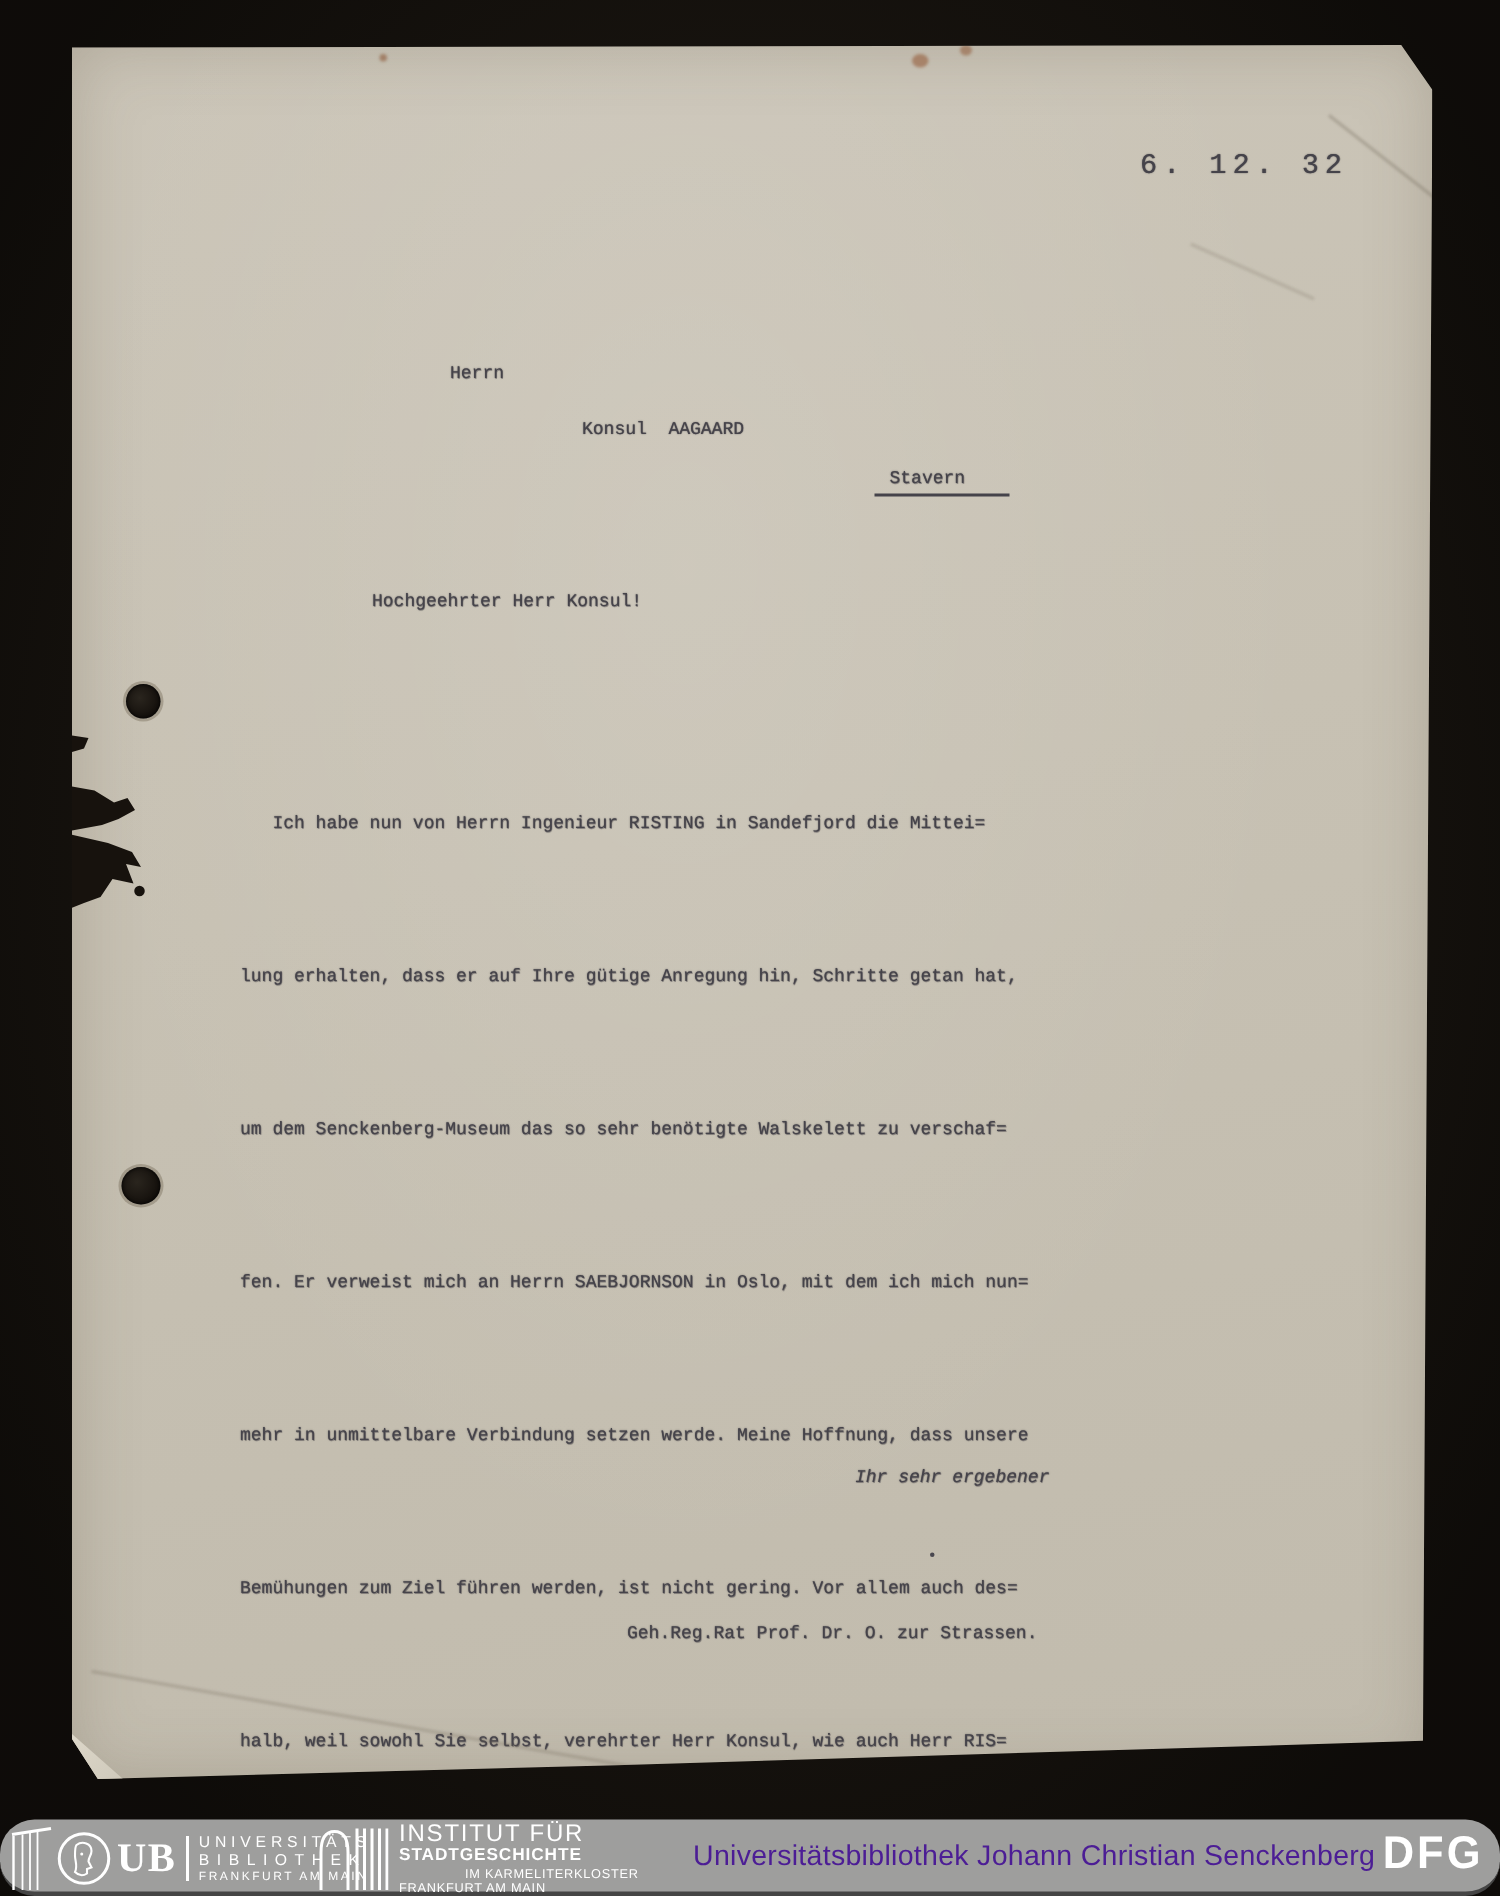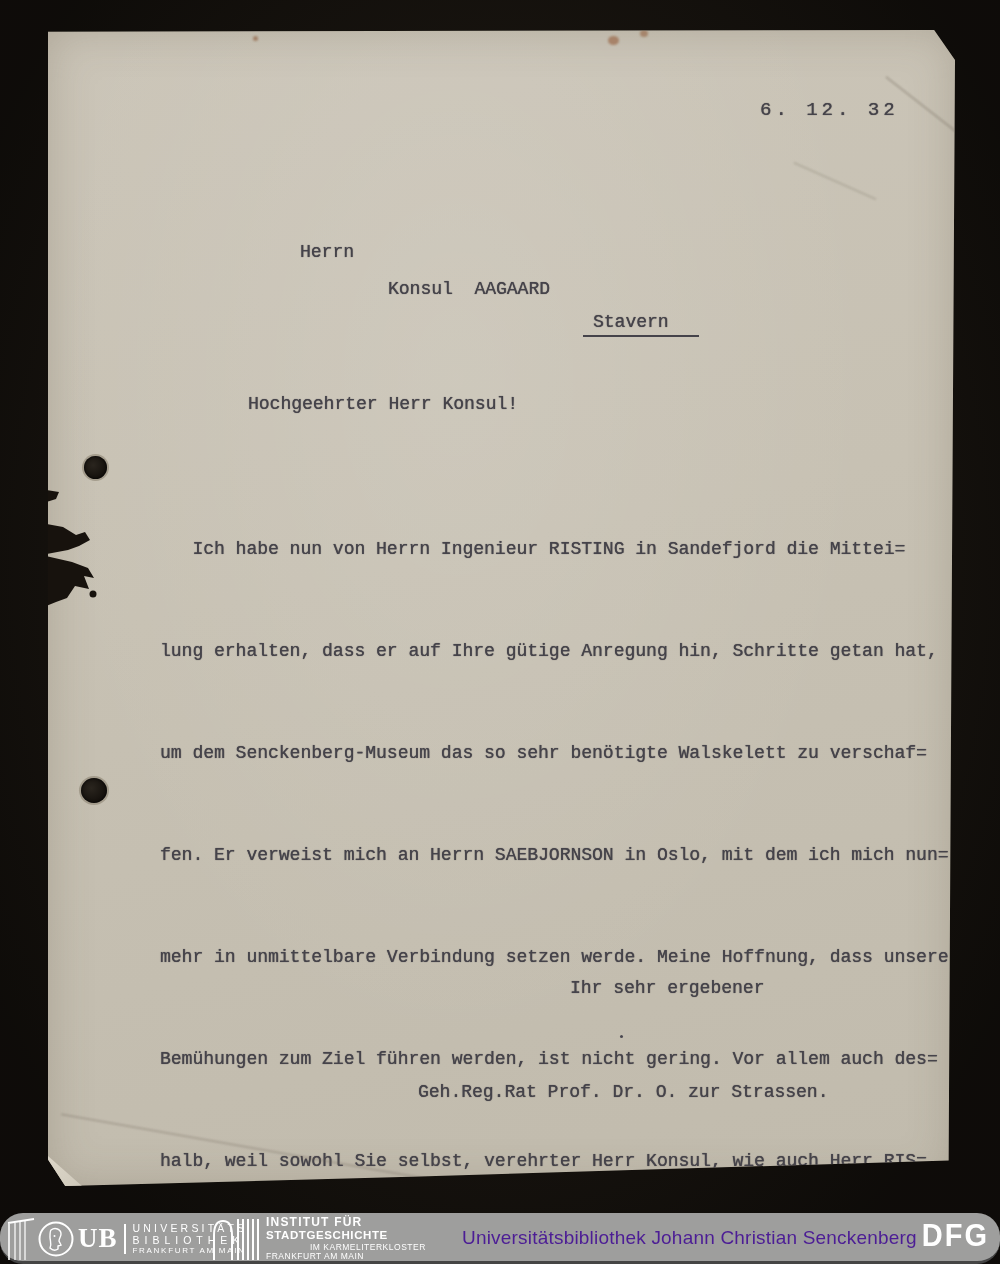--- a/index.html
+++ b/index.html
@@ -15,30 +15,30 @@
     position:absolute; left:48px; top:30px; width:907px; height:1156px;
     background:
       radial-gradient(ellipse at 45% 30%, rgba(255,255,255,.10), rgba(0,0,0,0) 60%),
       linear-gradient(168deg, #cbc5b8 0%, #c7c1b3 45%, #c1bbad 100%);
     clip-path: polygon(0 0.15%, 97.7% 0, 100% 2.6%, 99.6% 55%, 99.3% 97.8%, 40% 99.2%, 1.9% 100%, 0 97.7%);
     box-shadow: inset 0 0 45px rgba(90,80,60,.25);
   }
   .typed {
     position:absolute;
     font-family:"Liberation Mono", monospace;
-    font-size:18px; color:#45434a; white-space:pre;
+    font-size:12px; color:#45434a; white-space:pre;
     text-shadow:0 0 1px rgba(52,50,56,.75), 0.4px 0.4px 0 rgba(52,50,56,.35);
   }
   .date-line { top:69px; left:712px; font-size:19px; letter-spacing:4px; }
   .addr-1 { top:212px; left:252px; }
   .addr-2 { top:249px; left:340px; }
   .addr-3 { top:282px; left:535px; padding:0 30px 3px 10px; border-bottom:2px solid #45434a; }
   .salutation { top:364px; left:200px; }
   .body-block { top:434px; left:112px; line-height:34px; }
-  .closing { top:948px; left:522px; }
+  .closing { top:948px; left:522px;font-style:italic; }
   .signature { top:1052px; left:370px; }
   .stray-dot { position:absolute; top:1005px; left:572px; width:3px; height:3px; background:#4a4850; border-radius:50%; }
   
   .hole { position:absolute; background:radial-gradient(circle at 40% 40%, #2a251e, #14100c 70%); border-radius:50%; box-shadow:0 0 0 2px rgba(100,90,70,.35), inset 0 0 3px #000; }
   .hole-top { left:36px; top:426px; width:23px; height:23px; }
   .hole-bottom { left:33px; top:748px; width:26px; height:25px; }
   .tear { position:absolute; left:-2px; top:460px; }
   .stain { position:absolute; border-radius:50%; filter:blur(1px); }
   .stain-a { left:556px; top:-22px; width:9px; height:8px;  background:rgba(128,62,28,.55); }
   .stain-b { left:560px; top:6px;   width:11px; height:9px; background:rgba(140,74,36,.5); }
@@ -59,21 +59,21 @@
   }
   .ub-logo { position:absolute; left:6px; top:3px; display:flex; align-items:center; height:45px; }
   .ub-abbr { font-size:27px; font-weight:bold; font-family:"Liberation Serif", serif; letter-spacing:1px; margin:0 6px 0 4px; }
   .ub-divider { width:2px; height:30px; background:#fff; margin-right:7px; }
   .ub-text  { line-height:1.15; }
   .ub-line1 { font-size:10.5px; letter-spacing:3.2px; }
   .ub-line2 { font-size:10.5px; letter-spacing:5.0px; }
   .ub-line3 { font-size:8px; letter-spacing:1.7px; }
   .inst-logo { position:absolute; left:211px; top:3px; display:flex; align-items:center; height:45px; }
   .inst-text { margin-left:7px; line-height:1.1; }
-  .inst-line1 { font-size:12px; font-weight:bold; letter-spacing:1.2px; }
+  .inst-line1 { font-size:16px; font-weight:normal; letter-spacing:1.2px; }
   .inst-line2 { font-size:11.5px; font-weight:bold; letter-spacing:0.6px; }
   .inst-line3 { font-size:8.5px; letter-spacing:0.5px; margin-top:1px;margin-left:44px; }
   .inst-line4 { font-size:8.5px; letter-spacing:0.5px; }
   .center-text { position:absolute; left:462px; top:14px; font-size:19px; color:#4c1d95; letter-spacing:0.2px; }
   .dfg { position:absolute; right:11px; top:7px; font-size:29px; font-weight:bold; letter-spacing:2px; transform:scaleY(1.05); }
 </style>
 </head>
 <body>
 
 <div class="stage">

